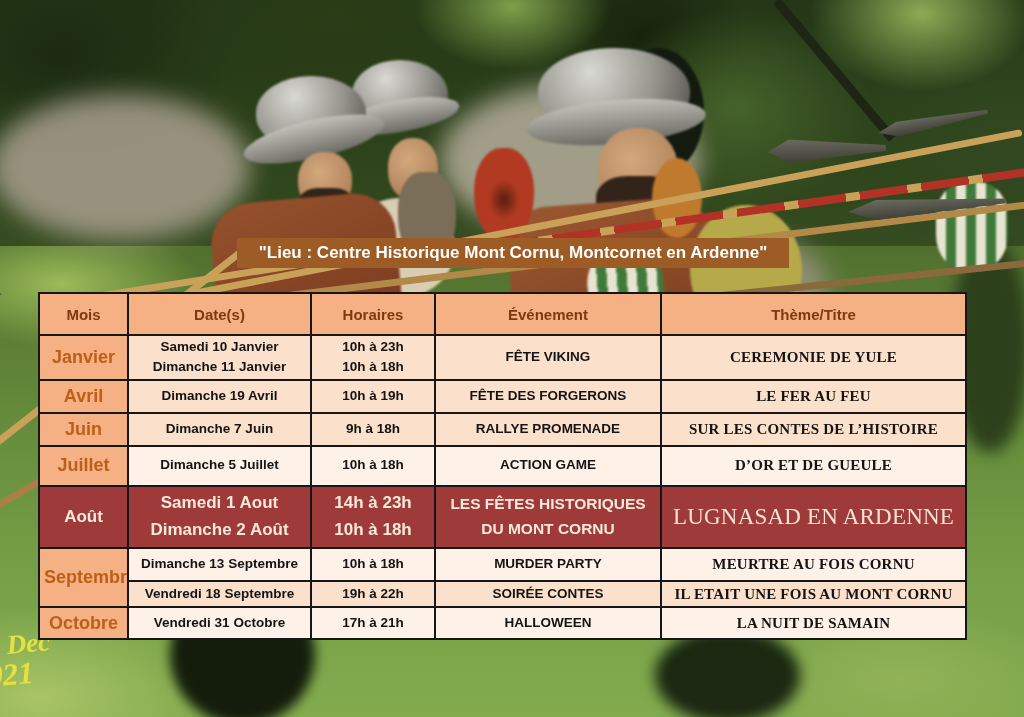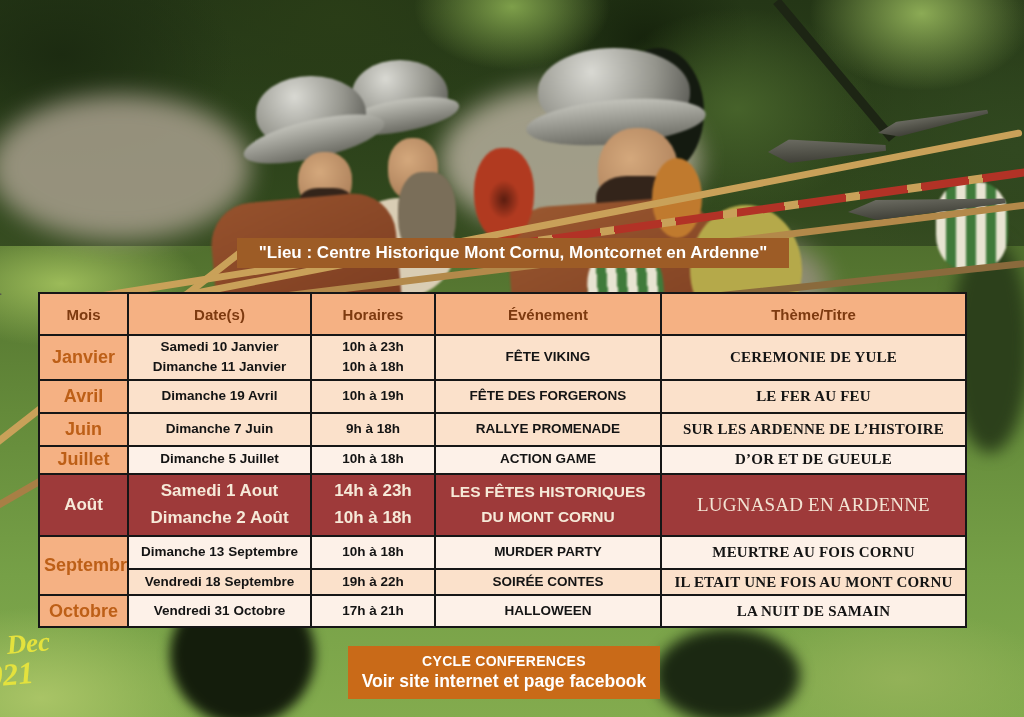--- a/index.html
+++ b/index.html
@@ -72,21 +72,21 @@
   td.month{background:#f5b183;color:#bd5f17;font-weight:bold;font-size:18px;}
   tr.peach td.data{background:#fbe1cb;}
   tr.cream td.data{background:#fdf1e8;}
   td.data{color:#141414;font-weight:bold;font-size:13.5px;line-height:1.5;}
   td.theme{font-family:"Liberation Serif",serif;font-weight:bold;font-size:15px;
     letter-spacing:.2px;}
   tr.maroon td{background:#9e3a3a;color:#f6e9d8;}
   tr.maroon td.month{background:#9e3a3a;color:#f6e9d8;font-size:17px;}
   tr.maroon td.data{color:#f6e9d8;font-size:17px;line-height:1.55;}
   tr.maroon td.event{font-size:15.5px;line-height:1.6;}
-  tr.maroon td.theme{font-size:19px;font-weight:normal;color:#f3e3d3;}
+  tr.maroon td.theme{font-size:23px;font-weight:normal;color:#f3e3d3;}
 </style>
 </head>
 <body>
 
 <div class="stage">
 
   <div class="photo">
     <div class="foliage"></div>
     <div class="grass"></div>
 
@@ -182,23 +182,23 @@
           <td class="data">Dimanche 19 Avril</td>
           <td class="data">10h à 19h</td>
           <td class="data event">FÊTE DES FORGERONS</td>
           <td class="data theme">LE FER AU FEU</td>
         </tr>
         <tr class="peach" style="height:33px;">
           <td class="month">Juin</td>
           <td class="data">Dimanche 7 Juin</td>
           <td class="data">9h à 18h</td>
           <td class="data event">RALLYE PROMENADE</td>
-          <td class="data theme">SUR LES ARDENNE DE L’HISTOIRE</td>
-        </tr>
-        <tr class="cream" style="height:28px;">
+          <td class="data theme">SUR LES CONTES DE L’HISTOIRE</td>
+        </tr>
+        <tr class="cream" style="height:40px;">
           <td class="month">Juillet</td>
           <td class="data">Dimanche 5 Juillet</td>
           <td class="data">10h à 18h</td>
           <td class="data event">ACTION GAME</td>
           <td class="data theme">D’OR ET DE GUEULE</td>
         </tr>
         <tr class="maroon" style="height:62px;">
           <td class="month">Août</td>
           <td class="data">
             <div>Samedi 1 Aout</div>
@@ -228,23 +228,19 @@
           <td class="month">Octobre</td>
           <td class="data">Vendredi 31 Octobre</td>
           <td class="data">17h à 21h</td>
           <td class="data event">HALLOWEEN</td>
           <td class="data theme">LA NUIT DE SAMAIN</td>
         </tr>
       </tbody>
     </table>
   </div>
 
-  <div class="footer-banner">
-    <div class="l1">CYCLE CONFERENCES</div>
-    <div class="l2">Voir site internet et page facebook</div>
-  </div>
 
   <div class="watermark">
     <div class="w1">Dec</div>
     <div class="w2">021</div>
   </div>
 
 </div>
 
 </body></html>

